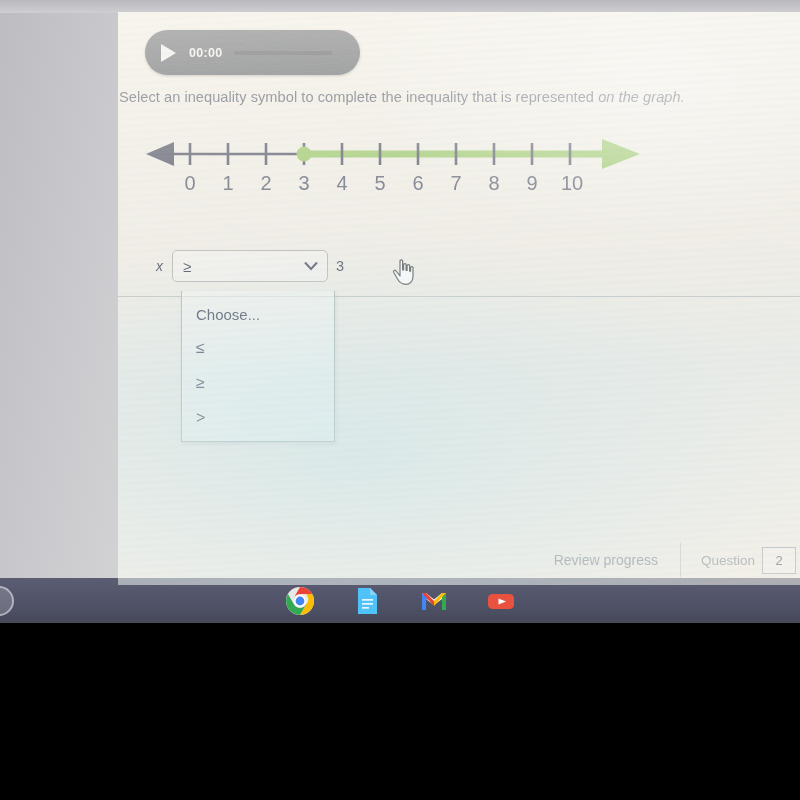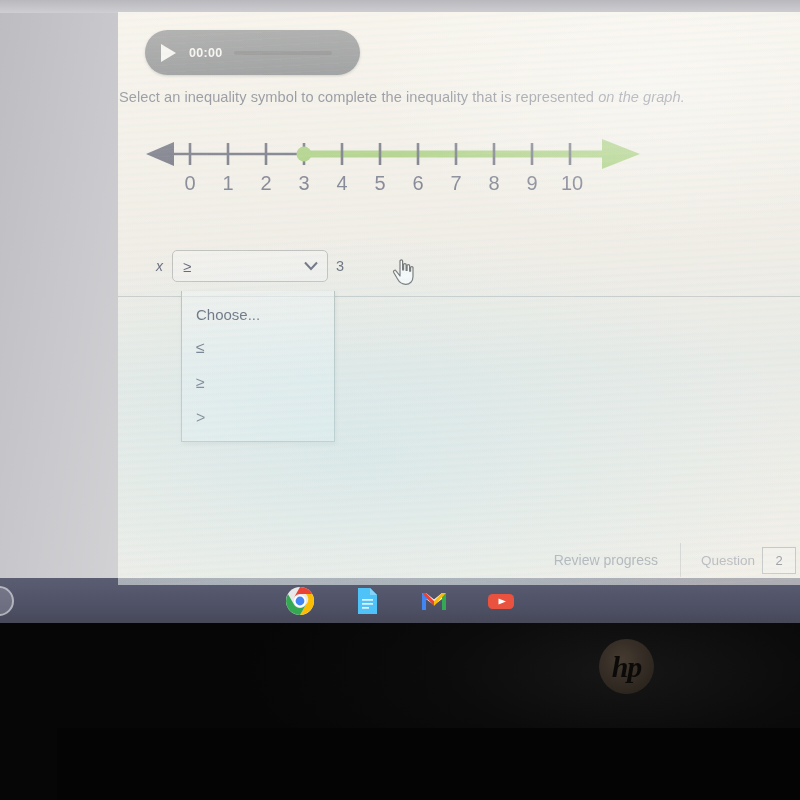--- a/index.html
+++ b/index.html
@@ -464,18 +464,14 @@
       <div class="shelf-icon">
         <svg width="30" height="30" viewBox="0 0 30 30">
           <rect x="2" y="8" width="26" height="15" rx="4.5" fill="#e8523f"></rect>
           <polygon points="12.5,12.5 20,15.5 12.5,18.6" fill="#ffffff"></polygon>
         </svg>
       </div>
 
     </div>
   </div>
 
-  <div class="laptop-body">
-    <div class="laptop-lip"></div>
-    <div class="hp-logo">hp</div>
-  </div>
 
 </div>
 
 </body></html>

